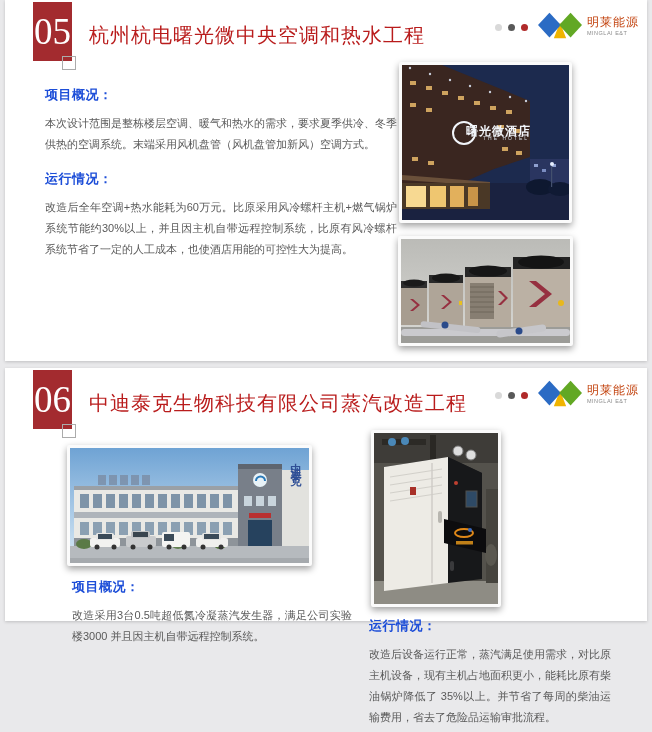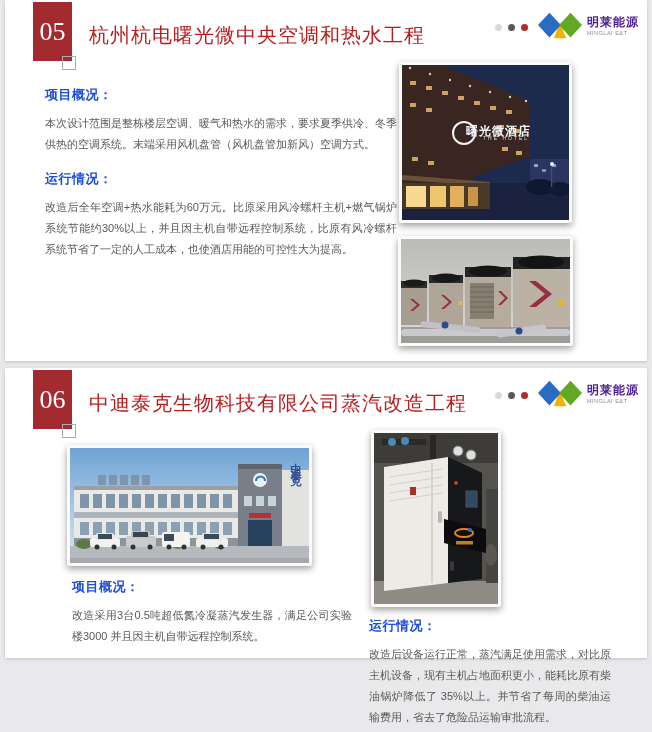--- a/index.html
+++ b/index.html
@@ -8,45 +8,45 @@
     background:#E9E9EB;
     font-family:"Liberation Sans", sans-serif;
     position:relative;
     overflow:hidden;
   }
   .card {
     position:absolute; left:5px; width:642px; background:#FFFFFF;
     box-shadow:0 1px 3px rgba(0,0,0,0.18);
   }
   .card-1 { top:0; height:361px; }
-  .card-2 { top:368px; height:290px; }
+  .card-2 { top:368px; height:253px; }
 
   .num-block {
     position:absolute; left:28px; top:2px; width:39px; height:59px;
     background:#A32B2F; color:#FFFFFF;
-    font-family:"Liberation Serif", serif; font-size:26px;
+    font-family:"Liberation Serif", serif; font-size:37px;
     display:flex; align-items:center; justify-content:center; z-index:1;
   }
   .deco-square {
     position:absolute; left:57px; top:56px; width:14px; height:14px;
     border:1px solid #ABABAB; background:transparent; z-index:2;
   }
   .card-title {
     position:absolute; left:84px; top:22px;
     font-size:20px; font-weight:normal; color:#b91c1c;
     letter-spacing:1px; white-space:nowrap;
   }
 
   .brand { position:absolute; right:8px; top:10px; display:flex; align-items:center; }
   .dots { display:flex; gap:6px; align-items:center; margin-right:10px; margin-top:2px; }
   .dot { width:7px; height:7px; border-radius:50%; }
   .dot-1 { background:#D9D9D9; } .dot-2 { background:#595959; } .dot-3 { background:#B02A2A; }
   .logo-mark { width:44px; height:32px; margin-right:5px; }
   .logo-text { line-height:1.1; }
-  .logo-cn { font-size:12px; font-weight:bold; color:#4c1d95; letter-spacing:1px; }
+  .logo-cn { font-size:12px; font-weight:normal; color:#c2410c; letter-spacing:1px; }
   .logo-en { font-size:5.5px; color:#8C8C8C; letter-spacing:0.5px; }
 
   .sec-label { font-size:13px; font-weight:bold; color:#1d4ed8; letter-spacing:0.5px; margin-bottom:9px; }
   .sec-label.mt { margin-top:15px; }
   .body-p { font-size:11px; color:#595959; line-height:21px; margin-bottom:9px; text-align:justify; }
 
   .c1-text { position:absolute; left:40px; top:86px; width:352px; }
   .c2-left { position:absolute; left:67px; top:210px; width:280px; }
   .c2-right { position:absolute; left:364px; top:249px; width:242px; }
 

